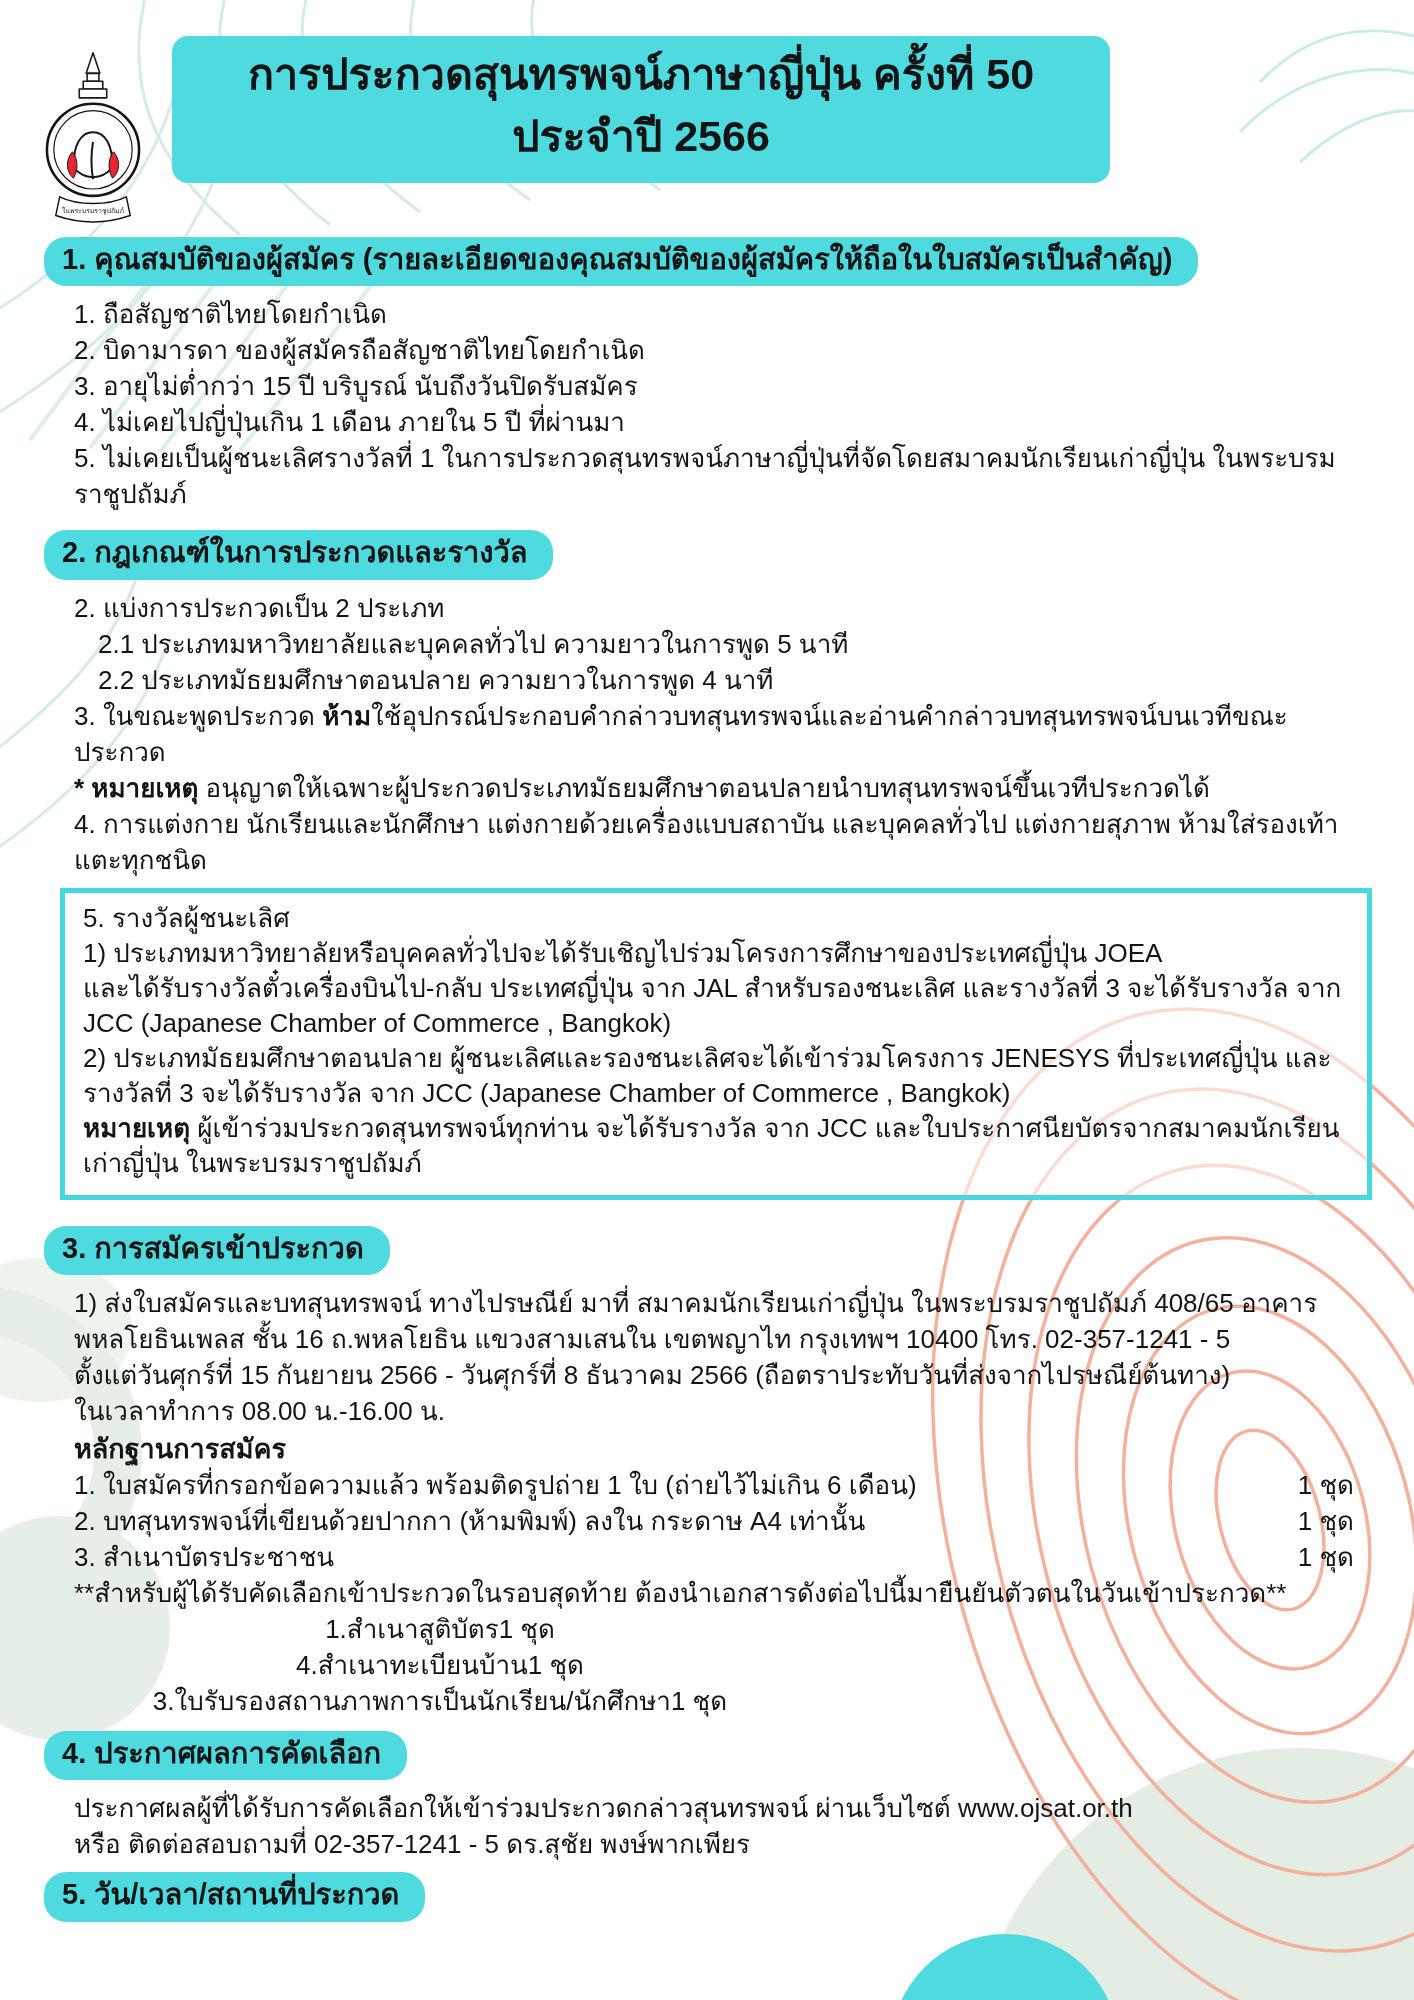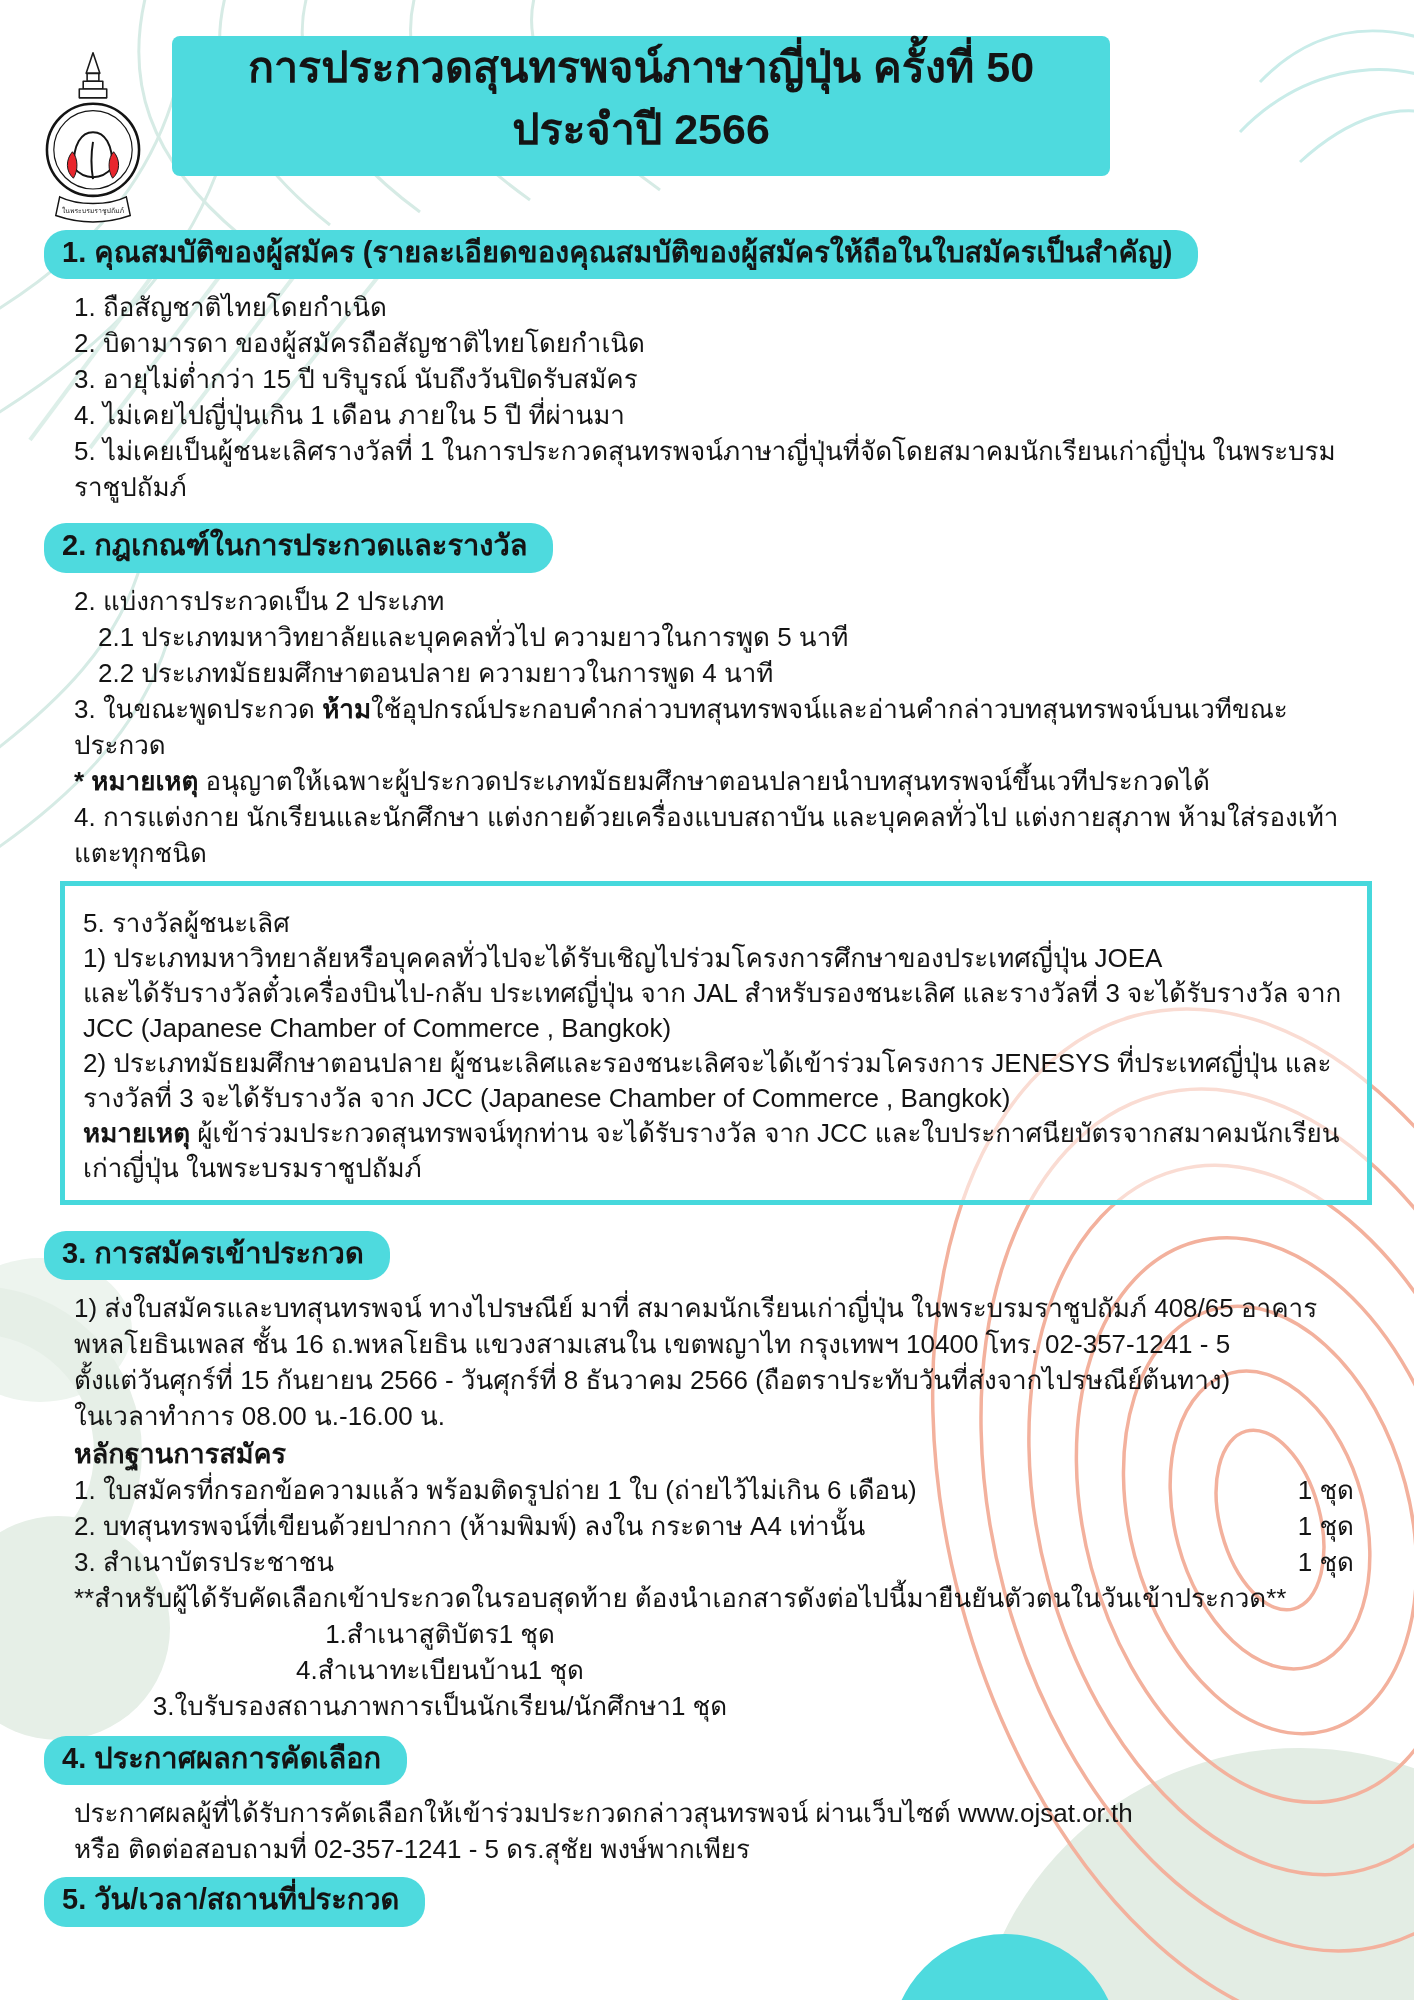--- a/index.html
+++ b/index.html
@@ -7,39 +7,39 @@
     width:1414px;height:2000px;position:relative;background:#ffffff;
     font-family:"Liberation Sans","DejaVu Sans",sans-serif;color:#141414;
     overflow:hidden;
   }
   .bg{position:absolute;left:0;top:0;z-index:0;}
   .content{position:relative;z-index:1;padding:0 50px 0 60px;}
 
   
   .header{position:relative;}
   .logo{position:absolute;left:-16px;top:14px;width:98px;height:180px;}
-  .title-banner{margin:36px 254px 0 112px;background:#4edade;border-radius:8px;padding:0 6px 16px;}
+  .title-banner{margin:36px 254px 0 112px;background:#4edade;border-radius:16px;padding:7px 6px 16px;}
   .title-line{font-size:43px;font-weight:700;line-height:62px;text-align:center;}
 
   
   .pill{display:inline-block;margin-left:-16px;background:#4edade;border-radius:22px;
         padding:6px 26px 10px 18px;font-size:29px;font-weight:700;line-height:1.15;}
 
   .body{margin:10px 0 0 14px;font-size:26px;line-height:36px;}
   .line{min-height:36px;}
   .sub{padding-left:24px;}
   .b{font-weight:700;}
 
   .sec1{margin-top:54px;}
   .sec2{margin-top:18px;}
   .sec3{margin-top:26px;}
   .sec4{margin-top:12px;}
   .sec5{margin-top:10px;}
 
-  .prize-box{margin:10px -8px 15px 0;border:5px solid #46d8dc;padding:20px 18px 14px;
+  .prize-box{margin:10px -8px 15px 0;border:5px solid #46d8dc;padding:8px 18px 14px;
              font-size:26px;line-height:35px;background:rgba(255,255,255,0.55);}
   .prize-box .line{min-height:35px;}
 
   .evidence{font-weight:700;margin-top:2px;font-size:27px;}
   .chk-row{display:flex;justify-content:space-between;padding-right:10px;}
   .chk-row .qty{white-space:nowrap;padding-left:20px;}
   .final-note{font-weight:400;}
   .doc-row{display:flex;justify-content:center;width:714px;padding-left:18px;box-sizing:border-box;}
 </style>
 </head>

